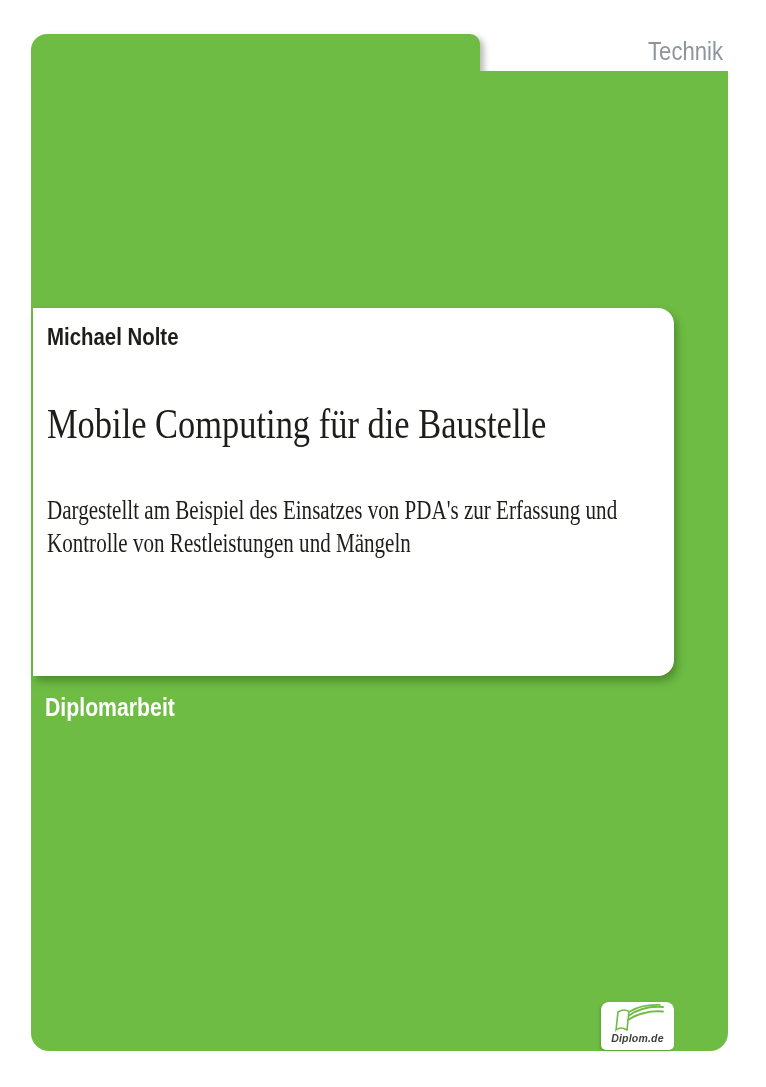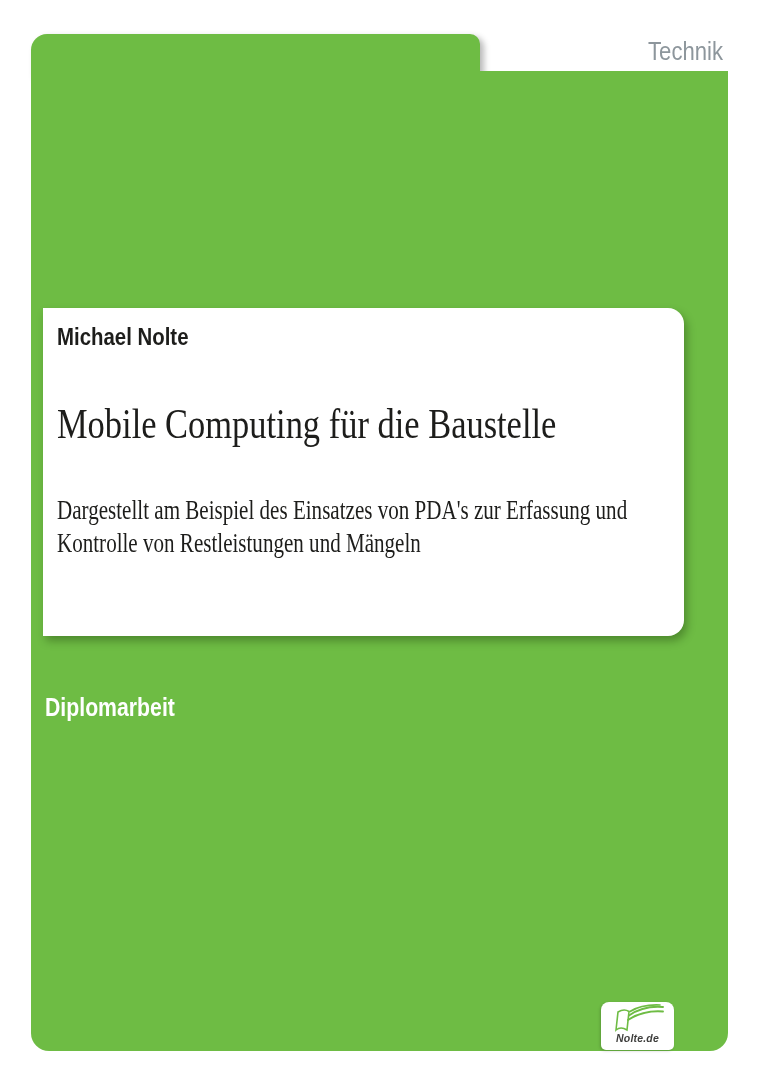--- a/index.html
+++ b/index.html
@@ -49,24 +49,24 @@
     width: 697px;
     height: 980px;
     background: var(--cover-green, #6ebc44);
     border-radius: 0 0 18px 18px;
     z-index: 2;
   }
 
   
   .title-panel {
     position: absolute;
-    left: 43px;
+    left: 33px;
     top: 308px;
     width: 641px;
-    height: 328px;
+    height: 368px;
     background: var(--box-white, #ffffff);
     border-radius: 0 16px 16px 0;
     box-shadow: 3px 5px 8px rgba(20, 45, 5, 0.35);
     z-index: 3;
     text-decoration: underline;
   }
   .author {
     position: absolute;
     left: 14px;
     top: 14px;
@@ -169,16 +169,16 @@
 
   <div class="logo-box">
     <svg width="58" height="30" viewBox="0 0 58 30">
       <g fill="none" stroke="#6ebc44" stroke-linecap="round">
         <path d="M9 8 C13 5.5 17 5.5 20 7.5 L18 26 C14 23.5 10 23.5 7 26 Z" fill="#ffffff" stroke-width="1.6"></path>
         <path d="M19 16 C29 9.5 41 6.5 54 7.5" stroke-width="1.9"></path>
         <path d="M20 11.5 C30 4.5 42 2 54 3" stroke-width="1.9"></path>
         <path d="M21 7.5 C30 2 40 0.5 51 1" stroke-width="1.7"></path>
       </g>
     </svg>
-    <div class="logo-label">Nolte.de</div>
+    <div class="logo-label">Diplom.de</div>
   </div>
 
 </div>
 
 </body></html>

